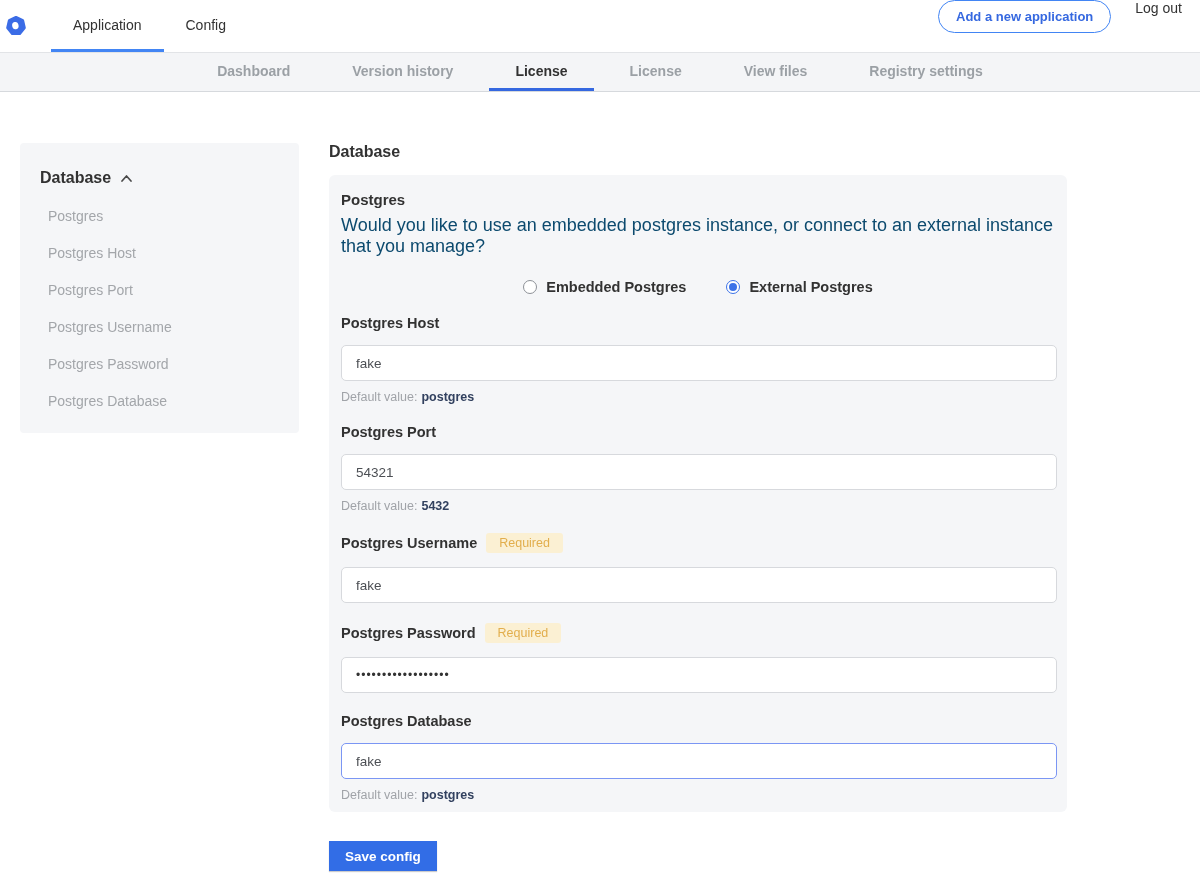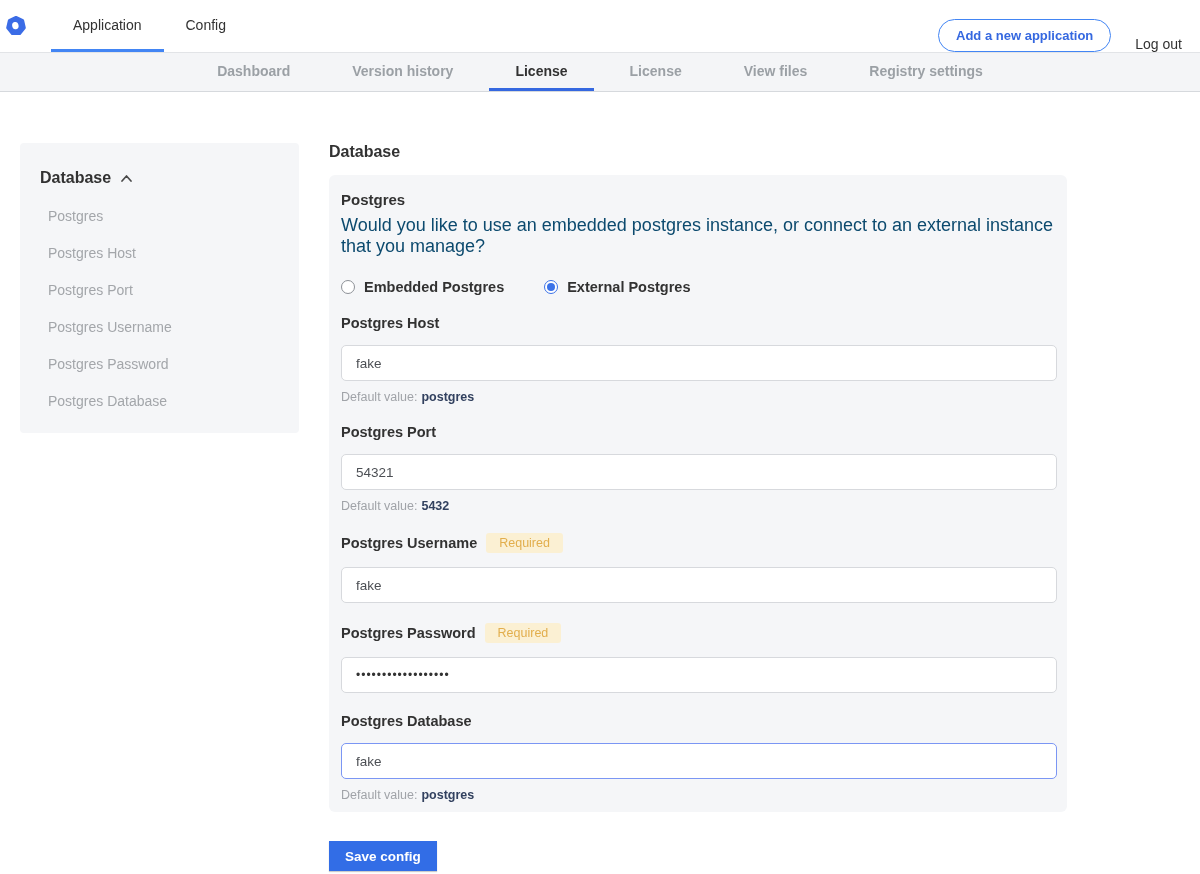--- a/index.html
+++ b/index.html
@@ -5,21 +5,21 @@
   * { margin:0; padding:0; box-sizing:border-box; }
   html,body { width:1200px; height:874px; background:#fff; overflow:hidden;
     font-family:"Liberation Sans","DejaVu Sans",sans-serif; color:#323232; }
 
   
   .topnav { height:52px; display:flex; align-items:stretch; padding-left:3px; background:#fff; }
   .logo-wrap { display:flex; align-items:center; padding:0 24px 0 2px; cursor:pointer; }
   .nav-tab { display:flex; align-items:center; padding:0 22px; font-size:14px; font-weight:500;
     color:#323232; cursor:pointer; border-bottom:3px solid transparent; }
   .nav-tab.active { border-bottom-color:#4285f4; }
-  .topnav-right { margin-left:auto; display:flex; align-items:flex-end; padding-right:18px; gap:24px; }
+  .topnav-right { margin-left:auto; display:flex; align-items:flex-start; padding-right:18px; gap:24px; }
   .pill-btn { border:1px solid #4285f4; background:#fff; color:#3568e0; font-weight:700;
     font-size:13px; border-radius:999px; padding:8px 17px; cursor:pointer;
     font-family:inherit; }
   .logout { font-size:14px; color:#323232; cursor:pointer; }
 
   
   .subnav { height:40px; background:#f4f5f7; border-top:1px solid #e2e4e7; border-bottom:1px solid #d6d9dd;
     display:flex; justify-content:center; gap:10px; }
   .subnav-item { display:flex; align-items:center; padding:0 26px; font-size:14px; color:#9ba0a5;
     cursor:pointer; border-bottom:3px solid transparent;font-weight:bold; }
@@ -35,21 +35,21 @@
   .sidebar-list { list-style:none; margin-left:8px; }
   .sidebar-list li { margin-top:21px; font-size:14px; color:#a3a6aa; cursor:pointer; }
 
   .main-col { margin-left:30px; width:738px; }
   .section-title { font-size:16px; font-weight:700; color:#323232; }
   .card { margin-top:14px; background:#f5f6f8; border-radius:6px; padding:16px 12px 10px 12px; }
 
   .group-label { font-size:15px; font-weight:700; color:#323232; }
   .help-text { margin-top:7px; font-size:18px; color:#0c4a6e; }
 
-  .radio-row { margin-top:22px; display:flex; gap:40px; }
+  .radio-row { margin-top:22px; display:flex; gap:40px;justify-content:center; }
   .radio-opt { display:flex; align-items:center; gap:9px; cursor:pointer; }
   .radio-circle { width:14px; height:14px; border:1px solid #8d9197; border-radius:50%;
     background:#fff; position:relative; flex-shrink:0; }
   .radio-circle.checked { border-color:#3b72e8; }
   .radio-circle.checked::after { content:''; position:absolute; inset:2px; border-radius:50%;
     background:#3b72e8; }
   .radio-label { font-size:14.5px; font-weight:700; color:#323232; }
 
   .config-item { margin-top:20px; }
   .label-row { display:flex; align-items:center; gap:9px; }

